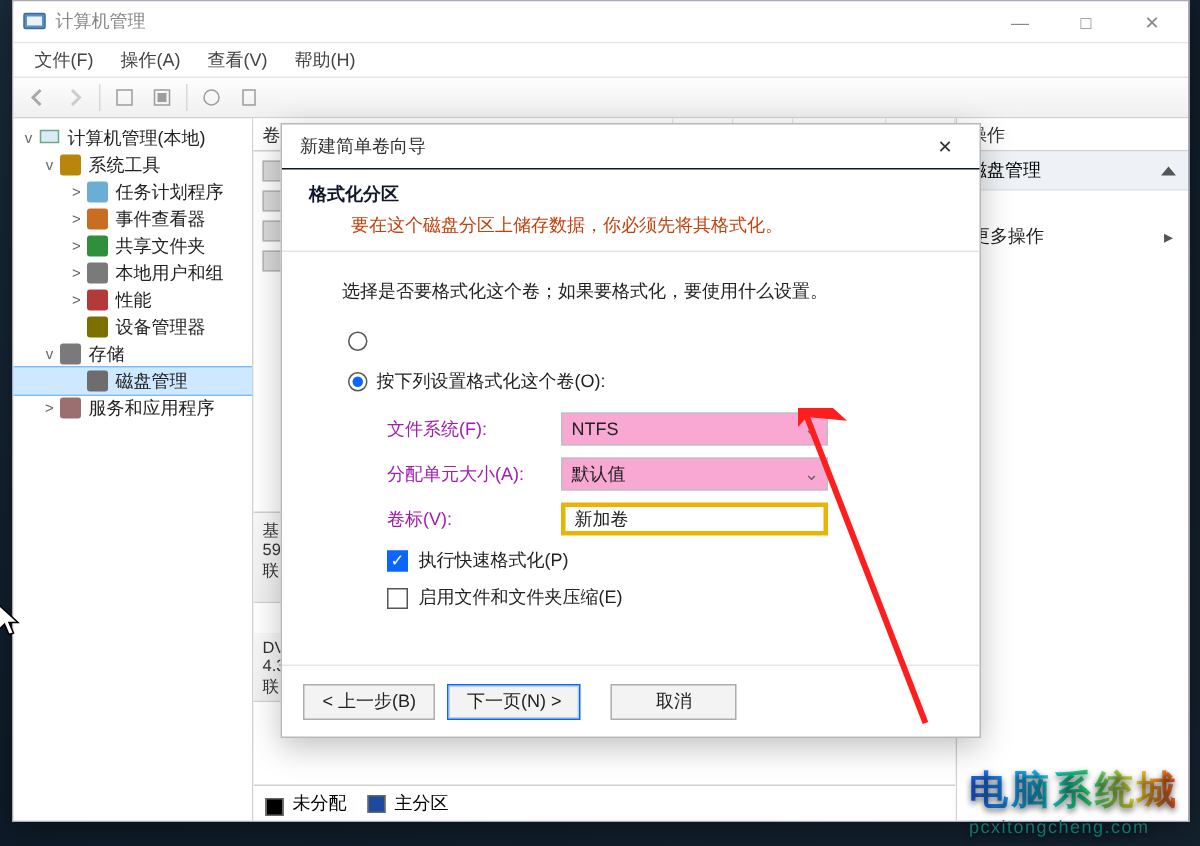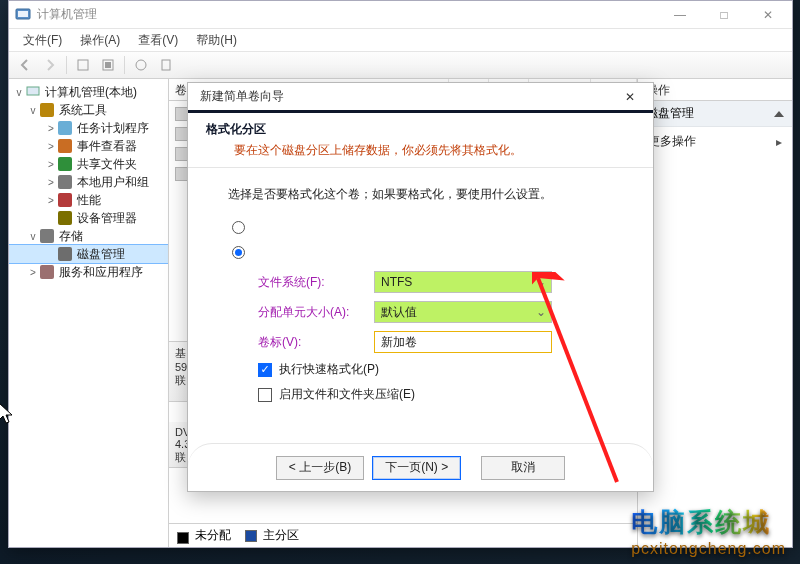--- a/index.html
+++ b/index.html
@@ -117,34 +117,34 @@
   }
   .col-right .band {
     background: #eef2f6; padding: 4px 8px; display: flex; align-items: center;
     justify-content: space-between; border-bottom: 1px solid #e2e6ea;
   }
   .col-right .band .tri {
     width: 0; height: 0; border-left: 5px solid transparent; border-right: 5px solid transparent;
     border-bottom: 6px solid #555;
   }
   .col-right .action {
-    padding: 6px 10px; display: flex; align-items: center; justify-content: space-between;
+    padding: 22px 10px; display: flex; align-items: center; justify-content: space-between;
     color: #222;
   }
   .col-right .action .chev { color: #555; }
 
   
   .dialog {
     position: absolute; left: 187px; top: 82px; width: 467px; height: 410px;
     background: #fff; border: 1px solid #b8b8b8; box-shadow: 0 6px 20px rgba(0,0,0,0.25);
     display: flex; flex-direction: column;
   }
   .dlg-title {
     height: 30px; display: flex; align-items: center; padding: 0 6px 0 12px;
-    font-size: 12px; color: #333; border-bottom: 3px solid #0f172a;
+    font-size: 12px; color: #333; border-bottom: 1px solid #0f172a;
   }
   .dlg-title .t { flex: 1; }
   .dlg-close { width: 34px; height: 28px; display: flex; align-items: center; justify-content: center; color: #333; }
   .dlg-head {
     padding: 8px 18px 8px 18px; border-bottom: 1px solid #e5e5e5;
   }
   .dlg-head .h1 { font-weight: 700; color: #0f172a; }
   .dlg-head .h2 { color: #c2410c; margin-left: 28px; margin-top: 4px; }
   .dlg-body { flex: 1; padding: 18px 28px 10px 40px; color: #222; }
   .dlg-body .lead { margin-bottom: 18px; }
@@ -153,41 +153,41 @@
     width: 13px; height: 13px; border-radius: 50%; border: 1px solid #555;
     display: inline-flex; align-items: center; justify-content: center; background: #fff;
   }
   .radio.checked::after {
     content: ""; width: 7px; height: 7px; border-radius: 50%; background: #0a66ff;
   }
   .form-row { display: flex; align-items: center; margin: 8px 0 8px 30px; }
   .form-row .lbl { width: 116px; color: #a21caf; }
   .combo {
     position: relative; width: 178px; height: 22px; border: 1px solid #bfbfbf;
-    background: #bef264; display: flex; align-items: center; padding: 0 22px 0 6px;
+    background: #f9a8d4; display: flex; align-items: center; padding: 0 22px 0 6px;
     color: #222;
   }
   .combo .arr {
     position: absolute; right: 0; top: 0; bottom: 0; width: 20px;
     display: flex; align-items: center; justify-content: center; color: #666;
   }
   .txt {
-    width: 178px; height: 22px; border: 1px solid #eab308; background: #fff;
+    width: 178px; height: 22px; border: 3px solid #eab308; background: #fff;
     padding: 0 6px; display: flex; align-items: center; color: #222;
   }
   .chk-row { display: flex; align-items: center; gap: 7px; margin: 8px 0 2px 30px; }
   .chk {
     width: 14px; height: 14px; border: 1px solid #555; background: #fff;
     display: inline-flex; align-items: center; justify-content: center; font-size: 11px;
   }
   .chk.checked { background: #0a66ff; border-color: #0a66ff; color: #fff; }
 
   .dlg-foot {
     height: 48px; border-top: 1px solid #e5e5e5; display: flex; align-items: center;
-    justify-content: center; gap: 8px; padding: 0 14px; border-radius: 24px;
+    justify-content: flex-start; gap: 8px; padding: 0 14px;
   }
   .btn {
     min-width: 84px; height: 24px; border: 1px solid #adadad; background: #f3f3f3;
     display: inline-flex; align-items: center; justify-content: center; padding: 0 12px;
     color: #222;
   }
   .btn.primary { border-color: #0a66ff; box-shadow: 0 0 0 1px rgba(10,102,255,.25) inset; }
 
   
   .arrow-annot {
@@ -197,21 +197,21 @@
   
   .watermark {
     position: absolute; right: 14px; bottom: 6px; text-align: left;
     font-family: Arial, sans-serif; pointer-events: none;
     text-shadow: 0 2px 4px rgba(0,0,0,.6);
   }
   .watermark .l1 { font-size: 26px; font-weight: 800; letter-spacing: 2px;
     background: linear-gradient(90deg, #1b63ff 0%, #16c0ff 30%, #19e27c 55%, #f5d41f 80%, #ff5430 100%);
     -webkit-background-clip: text; background-clip: text; color: transparent;
   }
-  .watermark .l2 { font-size: 16px; color: #a16207; letter-spacing: 1px; }
+  .watermark .l2 { font-size: 12px; color: #0f766e; letter-spacing: 1px; }
   .cursor-svg { position: absolute; left: -2px; top: 402px; }
 </style>
 </head>
 <body>
 
 <div class="win">
 
   <div class="titlebar">
     <span class="ico">
       <svg width="16" height="16">
@@ -430,20 +430,21 @@
     <div class="h2">要在这个磁盘分区上储存数据，你必须先将其格式化。</div>
   </div>
   <div class="dlg-body">
     <div class="lead">选择是否要格式化这个卷；如果要格式化，要使用什么设置。</div>
 
     <div class="radio-row">
       <span class="radio"></span>
     </div>
     <div class="radio-row">
       <span class="radio checked"></span>
+      <span>按下列设置格式化这个卷(O):</span>
     </div>
 
     <div class="form-row">
       <span class="lbl">文件系统(F):</span>
       <div class="combo">
         <span>NTFS</span>
         <span class="arr">⌄</span>
       </div>
     </div>
     <div class="form-row">

